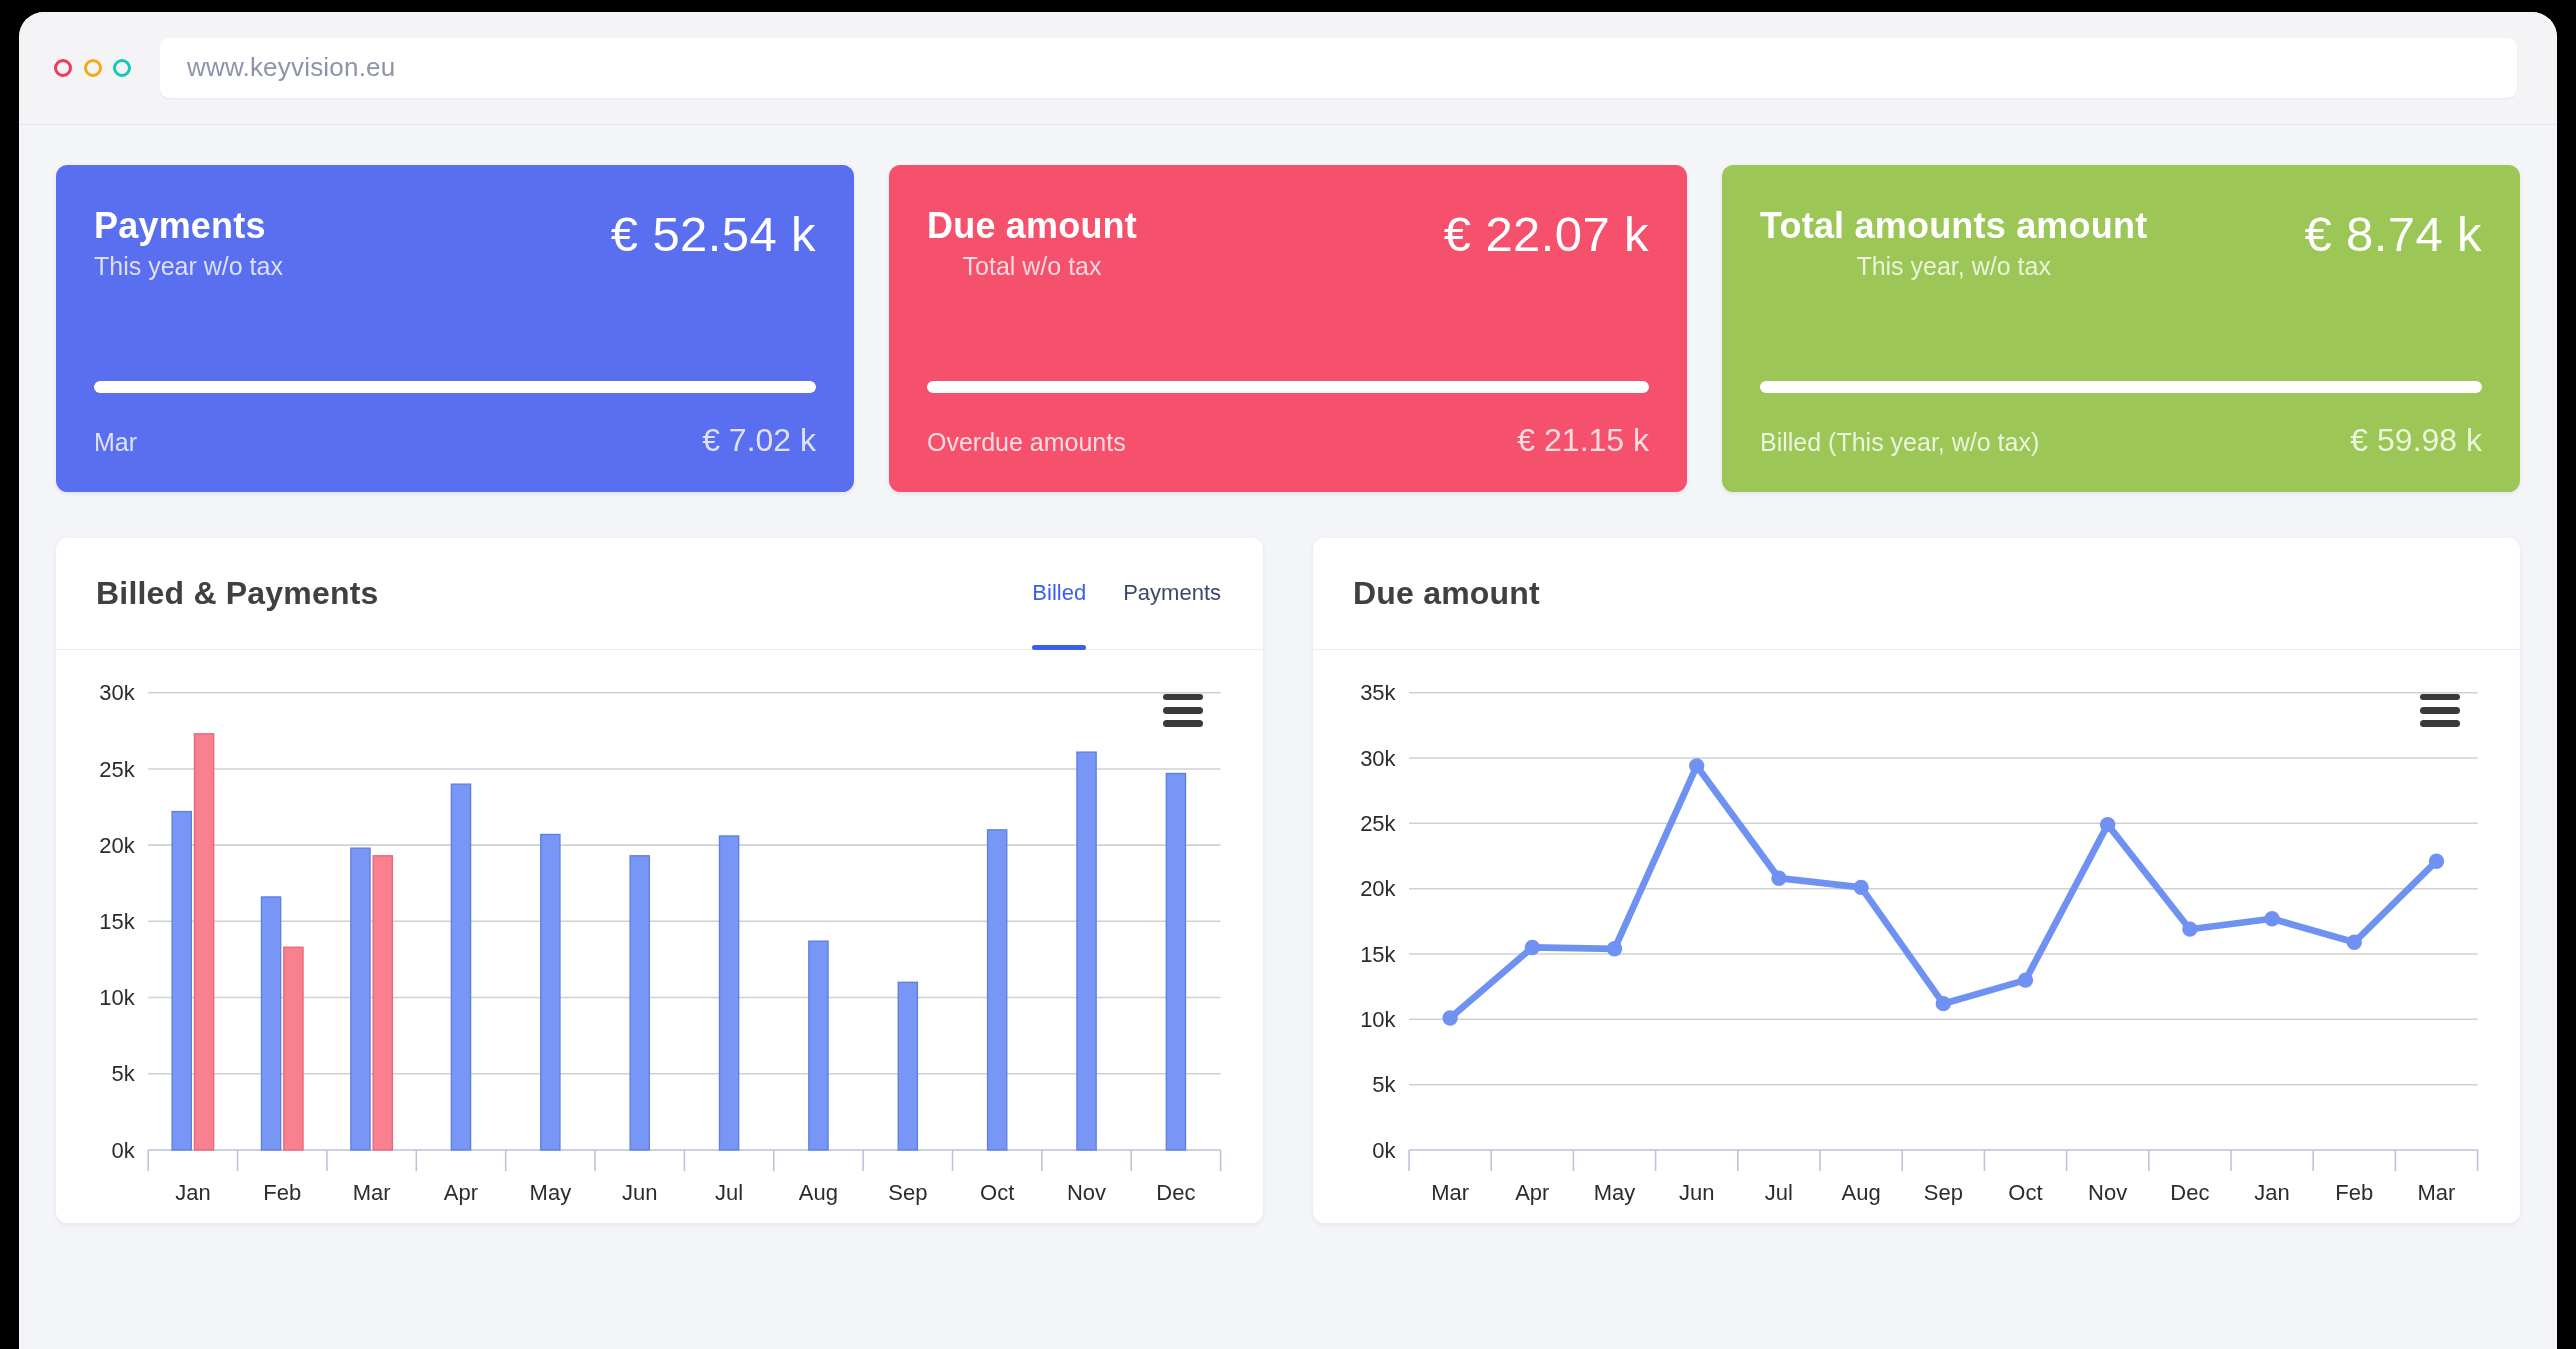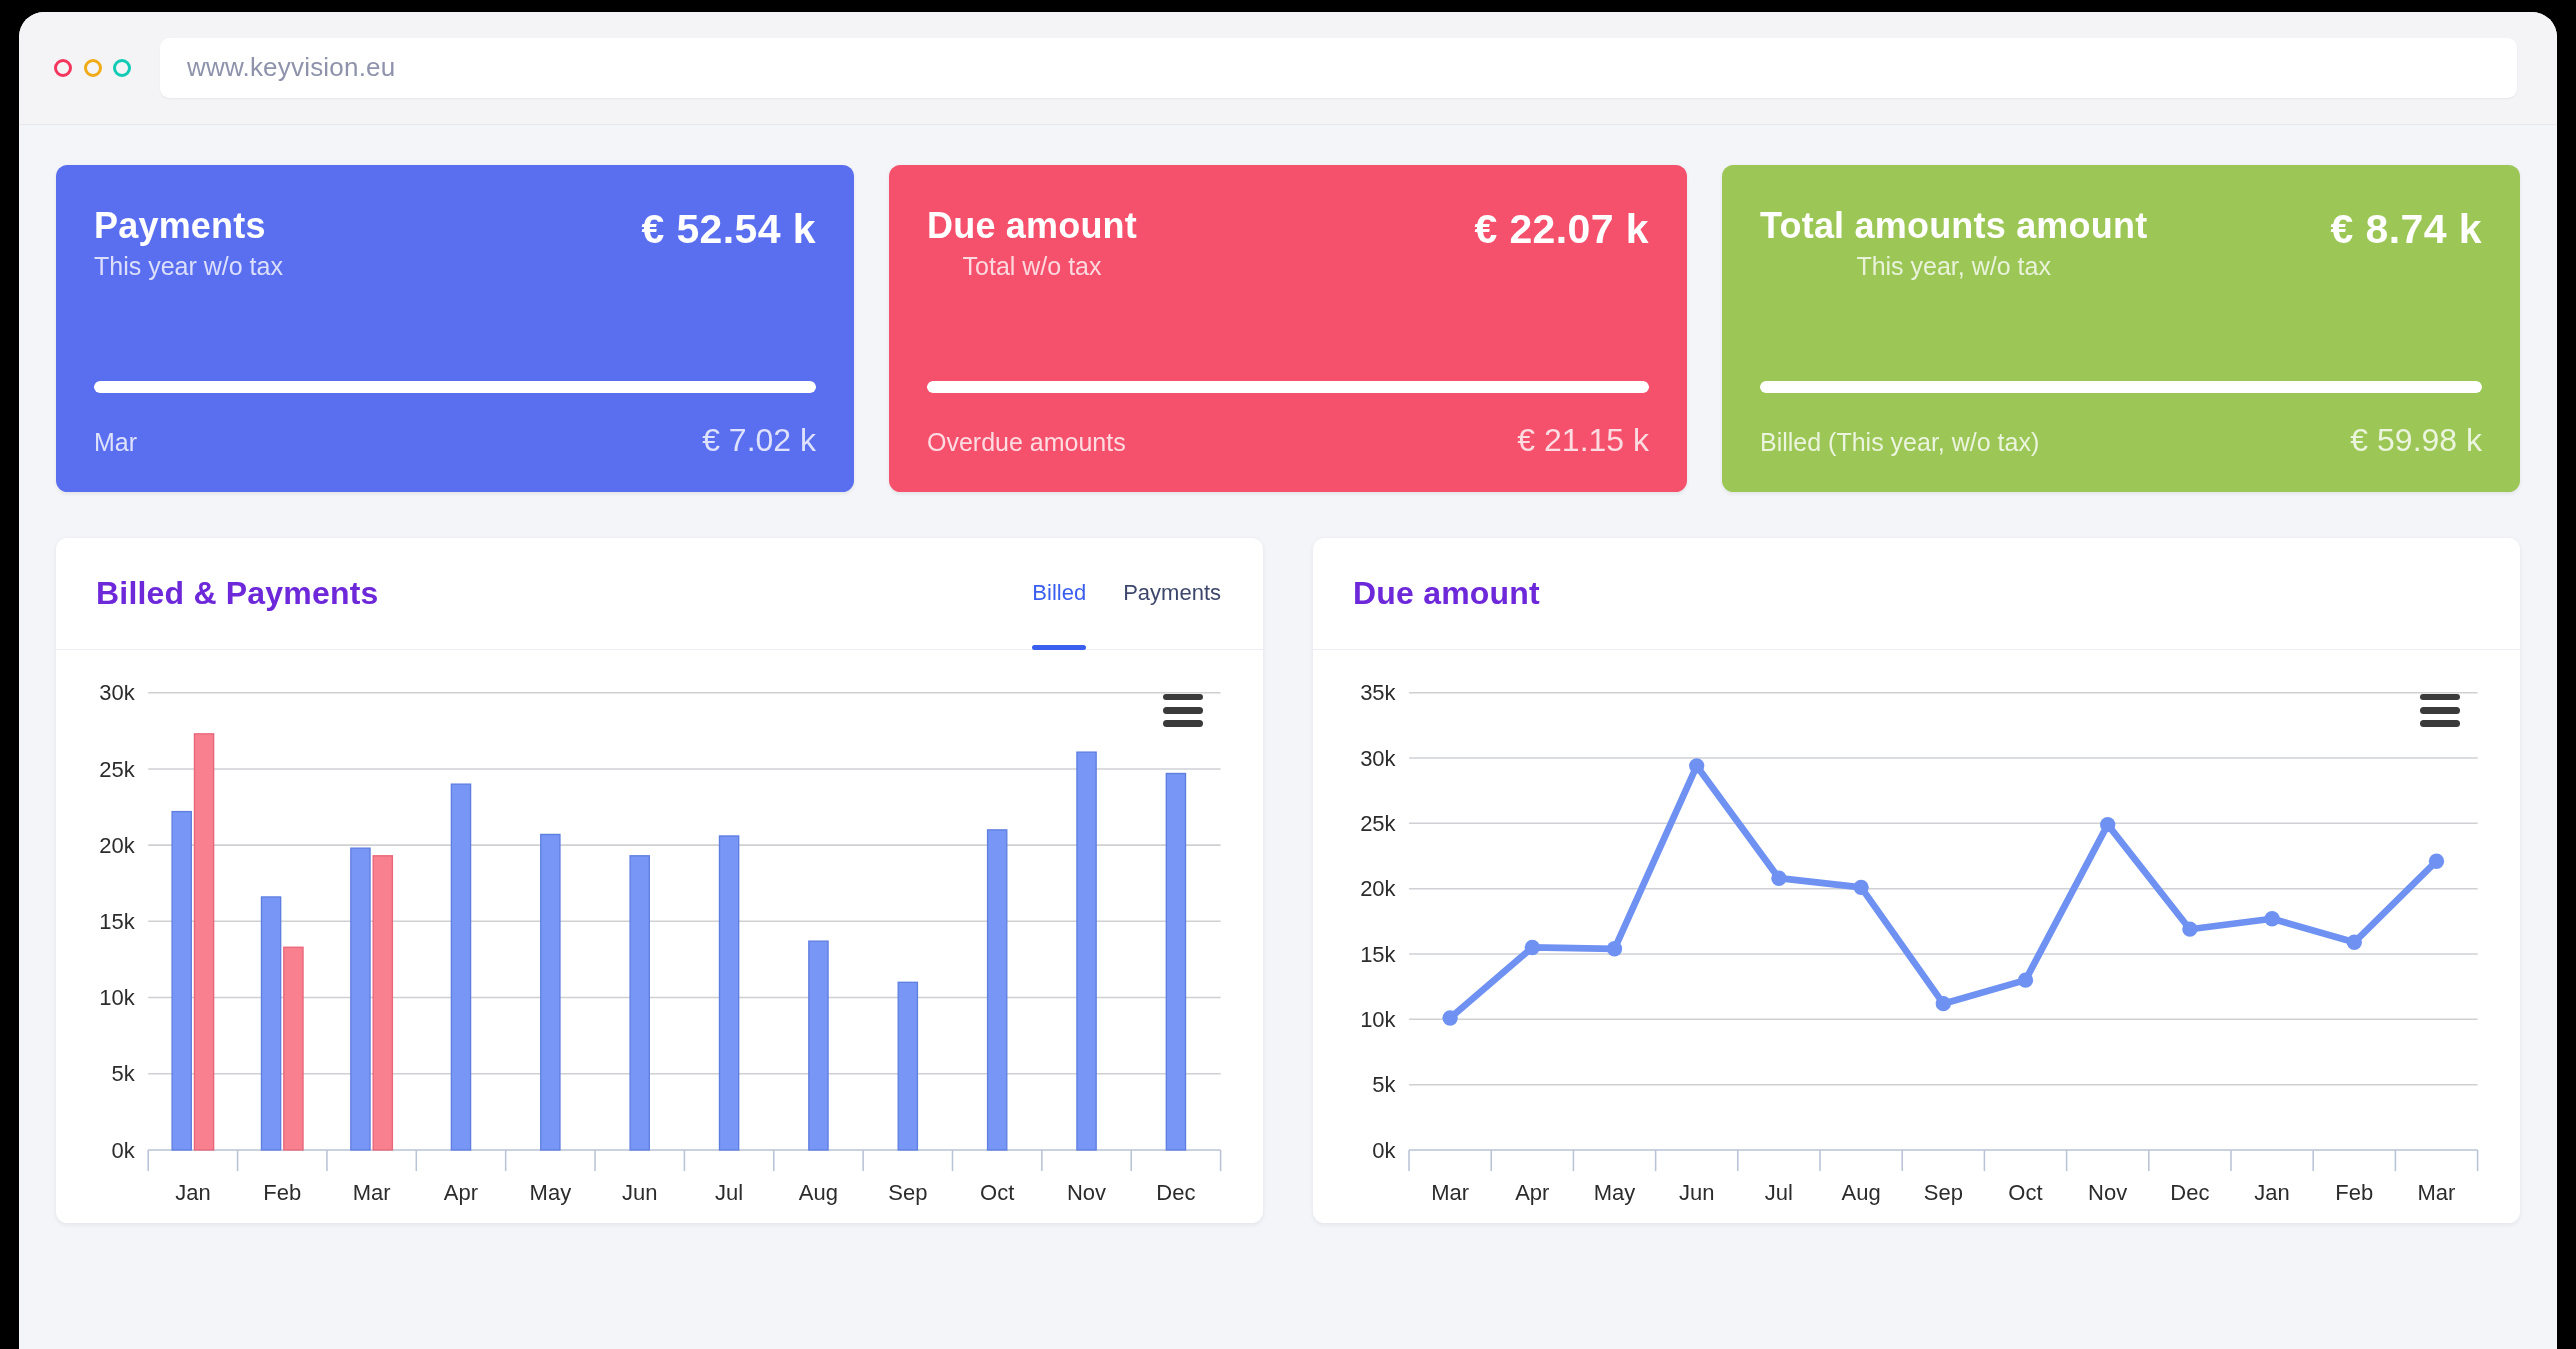--- a/index.html
+++ b/index.html
@@ -73,22 +73,22 @@
     line-height: 1.16;
   }
   .kpi-sub {
     font-size: 25px;
     font-weight: 400;
     margin-top: 5.8px;
     color: rgba(255,255,255,0.78);
     text-align: center;
   }
   .kpi-value {
-    font-size: 41px;
-    font-weight: 700;
+    font-size: 49px;
+    font-weight: 400;
     letter-spacing: 0.4px;
     white-space: nowrap;
     padding-top: 1.9px;
     text-align: right;
   }
   .kpi-spacer { flex: 1; }
   .kpi-progress {
     height: 11.5px;
     border-radius: 5.8px;
     background: rgba(255,255,255,0.35);
@@ -124,21 +124,21 @@
     height: 112px;
     padding: 0 42px 0 40px;
     display: flex;
     align-items: center;
     justify-content: space-between;
     border-bottom: 1px solid #eceef4;
   }
   .panel-title {
     font-size: 32px;
     font-weight: 600;
-    color: #6d28d9;
+    color: #404040;
     letter-spacing: 0.2px;
   }
   .tabs { display: flex; gap: 37px; align-self: stretch; align-items: center; }
   .tab {
     position: relative;
     font-size: 22px;
     color: #3d476b;
     height: 100%;
     display: flex;
     align-items: center;

